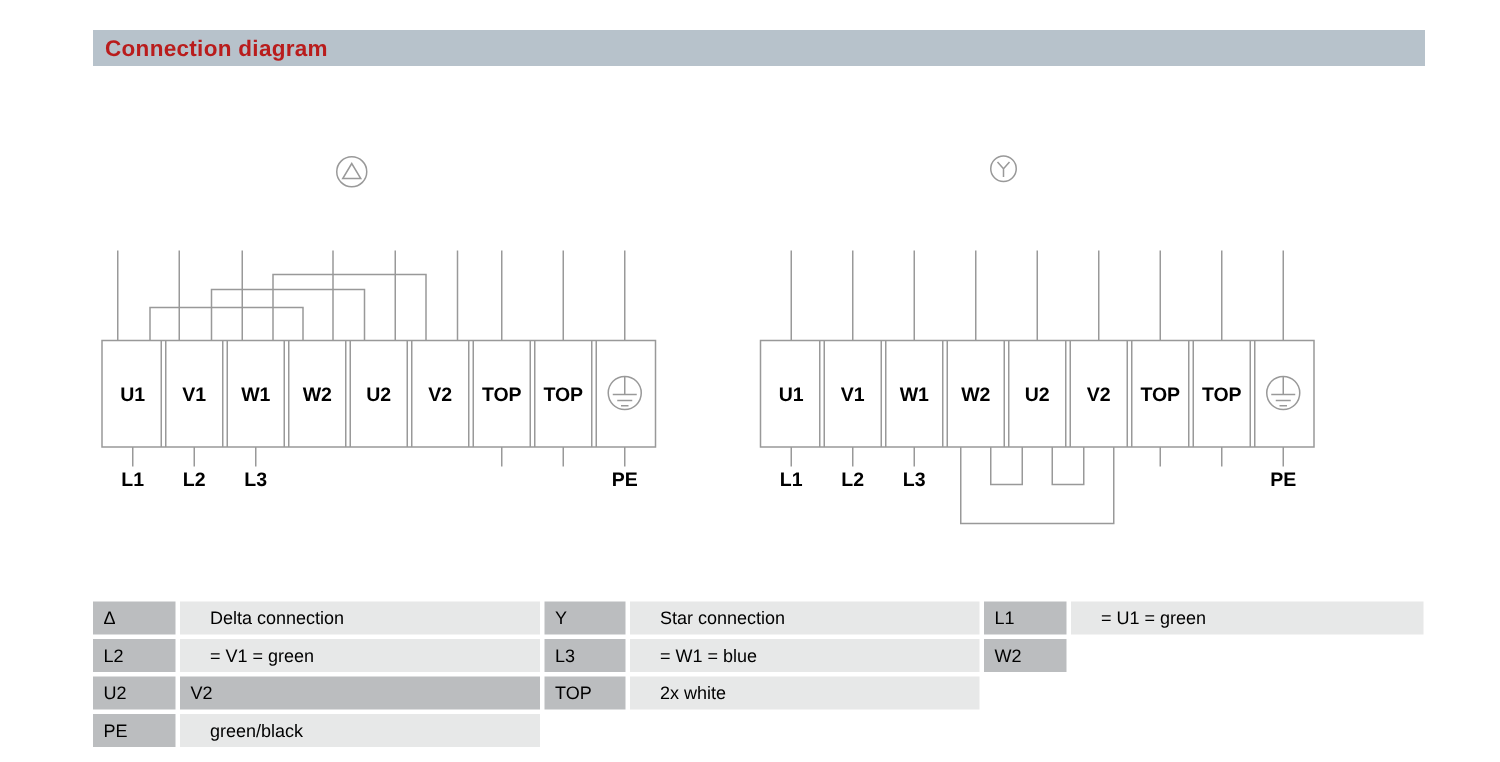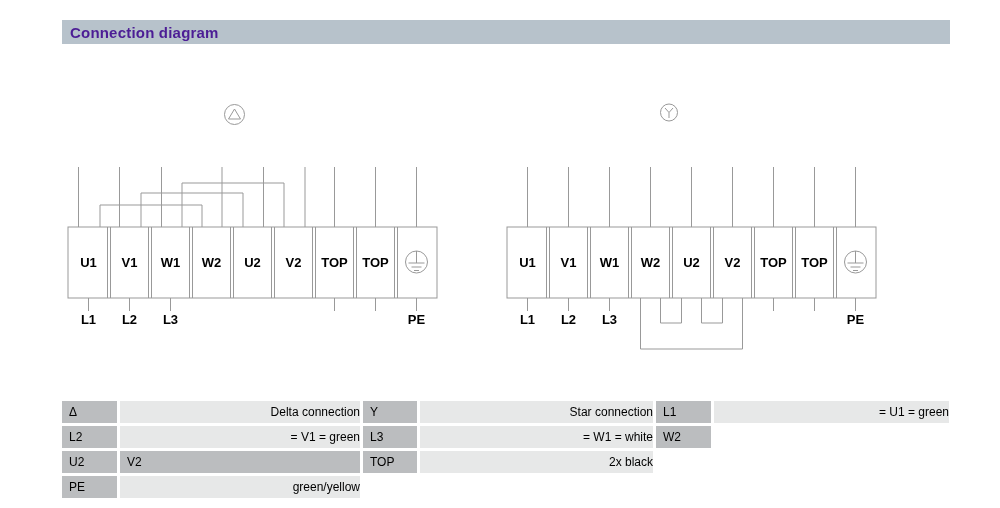--- a/index.html
+++ b/index.html
@@ -5,34 +5,34 @@
   html,body{margin:0;padding:0;}
   body{
     width:1000px;height:508px;position:relative;overflow:hidden;
     background:#ffffff;font-family:"Liberation Sans",sans-serif;color:#000;
   }
   .header-bar{
     position:absolute;left:62px;top:20px;width:888px;height:24px;
     background:var(--header-bg,#b7c2cb);display:flex;align-items:center;
   }
   .header-bar .title{
-    font-size:15px;font-weight:bold;color:#4c1d95;padding-left:8px;letter-spacing:.2px;
+    font-size:15px;font-weight:bold;color:#b91c1c;padding-left:8px;letter-spacing:.2px;
   }
   #diagram-svg{position:absolute;left:0;top:0;}
   svg text{font-family:"Liberation Sans",sans-serif;fill:#000;}
   svg .terminal-label{font-size:13px;font-weight:bold;}
   svg .line-label{font-size:13px;font-weight:bold;}
   .legend{position:absolute;left:62px;top:401px;}
   .legend-row{
     display:grid;grid-template-columns:55px 240px 54px 233px 55px 235px;
     column-gap:3px;height:22px;margin-bottom:3px;
   }
   .lkey,.lval{font-size:12px;line-height:22px;white-space:nowrap;overflow:hidden;}
   .lkey{background:var(--key-bg,#bbbdbf);padding-left:7px;}
-  .lval{background:var(--val-bg,#e7e8e8);padding-left:20px;text-align:right;}
+  .lval{background:var(--val-bg,#e7e8e8);padding-left:20px;}
 </style>
 </head>
 <body>
 
 <div class="header-bar">
   <span class="title">Connection diagram</span>
 </div>
 
 <svg id="diagram-svg" width="1000" height="400" viewBox="0 0 1000 400">
     <g>
@@ -163,26 +163,26 @@
     <div class="lval">Delta connection</div>
     <div class="lkey">Y</div>
     <div class="lval">Star connection</div>
     <div class="lkey">L1</div>
     <div class="lval">= U1 = green</div>
   </div>
   <div class="legend-row">
     <div class="lkey">L2</div>
     <div class="lval">= V1 = green</div>
     <div class="lkey">L3</div>
-    <div class="lval">= W1 = white</div>
+    <div class="lval">= W1 = blue</div>
     <div class="lkey">W2</div>
   </div>
   <div class="legend-row">
     <div class="lkey">U2</div>
     <div class="lkey">V2</div>
     <div class="lkey">TOP</div>
-    <div class="lval">2x black</div>
+    <div class="lval">2x white</div>
   </div>
   <div class="legend-row">
     <div class="lkey">PE</div>
-    <div class="lval">green/yellow</div>
+    <div class="lval">green/black</div>
   </div>
 </div>
 
 </body></html>

